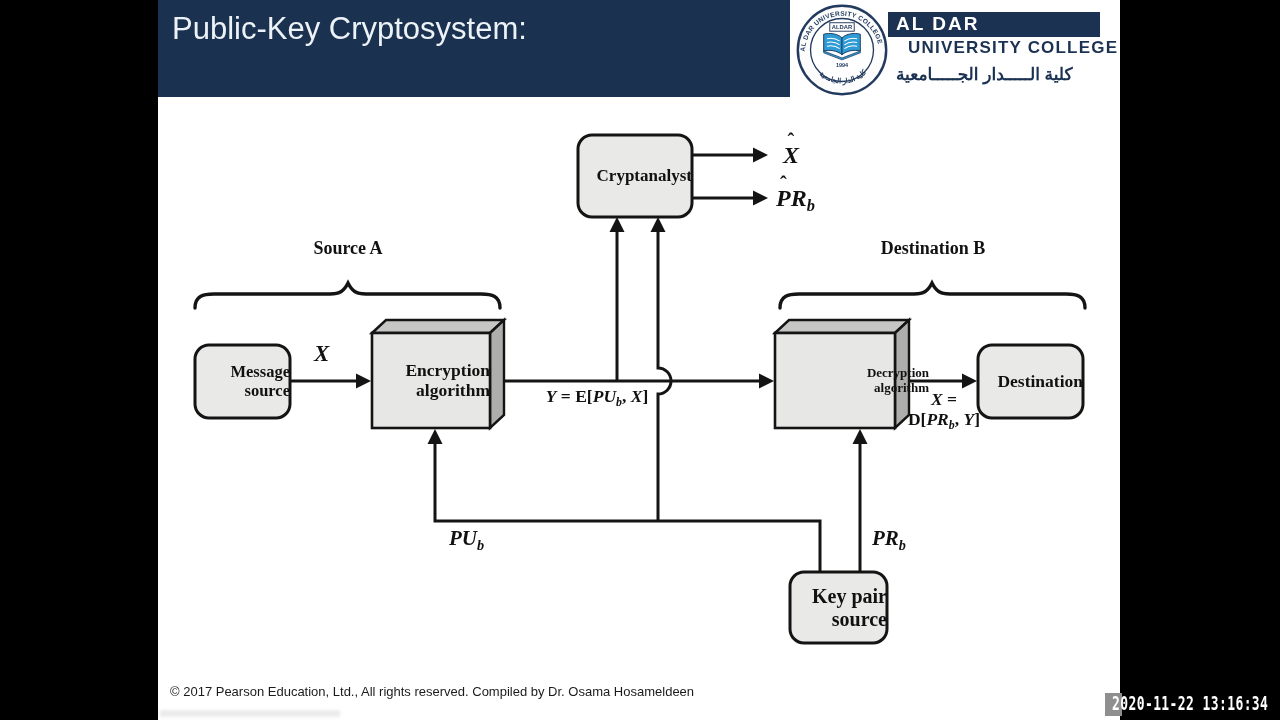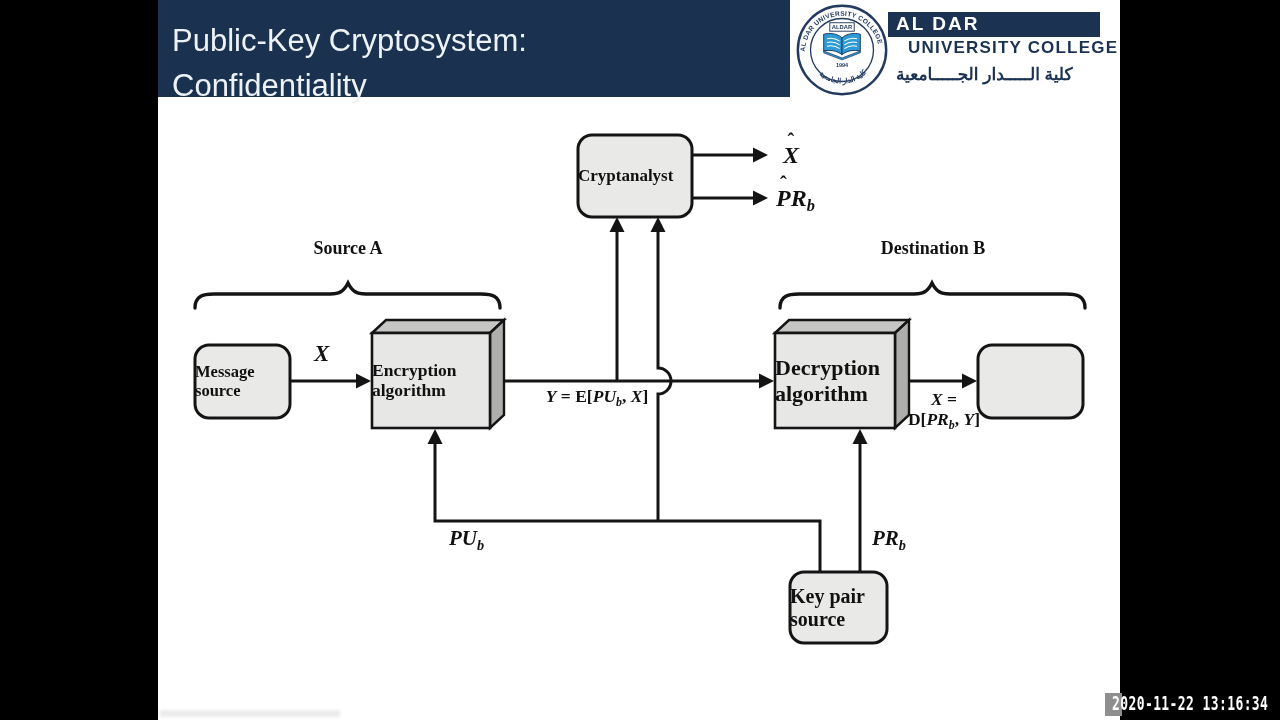--- a/index.html
+++ b/index.html
@@ -1,39 +1,39 @@
 <!DOCTYPE html>
 <html><head>
 <meta charset="utf-8">
 <style>
   * { margin:0; padding:0; box-sizing:border-box; }
   html,body { width:1280px; height:720px; background:#000; overflow:hidden; position:relative;
               font-family:"Liberation Sans", sans-serif; }
 
   .slide { position:absolute; left:158px; top:0; width:962px; height:720px; background:#fff; overflow:hidden; }
 
-  .header-bar { position:absolute; left:0; top:0; width:632px; height:97px; background:#1a3150; padding:18px 0 0 14px; }
+  .header-bar { position:absolute; left:0; top:0; width:632px; height:97px; background:#1a3150; padding:6px 0 0 14px; }
   .title-line { font:400 31px/45px "Liberation Sans", sans-serif; color:#edf2f7; letter-spacing:0; }
 
   .logo-area { position:absolute; left:632px; top:0; width:330px; height:97px; background:#fff; overflow:hidden; }
   .seal { position:absolute; left:5px; top:3px; width:94px; height:94px; }
   .name-strip { position:absolute; left:98px; top:12px; width:212px; height:25px; background:#1b3252;
                 color:#fff; font-weight:bold; font-size:19px; letter-spacing:2px; padding:1px 0 0 8px; }
   .name-sub { position:absolute; left:98px; top:38px; width:240px; color:#1b3252; font-weight:bold;
               font-size:17px; letter-spacing:1.2px; white-space:nowrap; padding-left:20px; }
   .name-ar { position:absolute; left:98px; top:57px; width:232px; color:#1b3252; font-weight:bold;
              font-size:17px; white-space:nowrap; overflow:hidden; direction:rtl; text-align:left; padding-left:8px;margin-top:7px; }
 
   .diagram { position:absolute; left:0; top:0; width:1280px; height:720px; pointer-events:none; }
 
   .labels { position:absolute; left:0; top:0; width:1280px; height:720px; pointer-events:none;
             font-family:"Liberation Serif", serif; color:#111; }
   .lbl { position:absolute; font-weight:bold; }
   .grp { font-size:18px; text-align:center; }
-  .boxtext { position:absolute; display:flex; flex-direction:column; align-items:flex-start; justify-content:center;
+  .boxtext { position:absolute; display:flex; flex-direction:column; align-items:flex-end; justify-content:center;
              font-weight:bold; line-height:1.14; text-align:center; font-family:"Liberation Serif", serif; }
   .xlab { font-size:23px; }
   .ylab { font-size:17.5px; text-align:center; }
   .xeq  { font-size:17.5px; text-align:center; line-height:20px; }
   .keylab { font-size:21px; }
   .sb { font-size:0.68em; font-style:italic; font-weight:bold; vertical-align:-0.32em; line-height:0; }
   .hatlab { font-size:24px; }
   .hatwrap { position:relative; display:inline-block; }
   .hat { position:absolute; left:50%; transform:translateX(-50%); top:-0.58em; font-size:0.85em;
          font-style:normal; font-weight:bold; }
@@ -47,21 +47,20 @@
   .timestamp { position:absolute; left:1112px; top:693px; color:#fff; font-family:"DejaVu Sans Mono", monospace;
                font-weight:bold; font-size:13px; transform:scaleY(1.45); transform-origin:left top;
                letter-spacing:0.4px; white-space:nowrap; }
 </style>
 </head>
 <body>
 
 <div class="slide">
   <div class="header-bar">
     <div class="title-line">Public-Key Cryptosystem:</div>
-    <div class="title-line">Confidentiality</div>
   </div>
 
   <div class="logo-area">
     <svg class="seal" viewBox="0 0 100 100">
       <circle cx="50" cy="50" r="47" fill="#fdfdfd" stroke="#223a5e" stroke-width="2.6"></circle>
       <circle cx="50" cy="50" r="33.5" fill="#ffffff" stroke="#223a5e" stroke-width="1.4"></circle>
       <defs>
         <path id="sealTopArc" d="M 10.5 53 A 39.5 39.5 0 1 1 89.5 53" fill="none"></path>
         <path id="sealBotArc" d="M 15 58 A 36 36 0 0 0 85 58" fill="none"></path>
       </defs>
@@ -80,20 +79,21 @@
       <text x="50" y="68.5" text-anchor="middle" font-size="5.8" font-weight="bold" fill="#223a5e" font-family="Liberation Sans, sans-serif">1994</text>
       <text font-size="7.5" font-weight="bold" fill="#223a5e" font-family="Liberation Sans, sans-serif">
         <textPath href="#sealBotArc" startOffset="22%">كلية الدار الجامعية</textPath>
       </text>
     </svg>
     <div class="name-strip"><span>AL DAR</span></div>
     <div class="name-sub">UNIVERSITY COLLEGE</div>
     <div class="name-ar">كلية الـــــدار الجـــــامعية</div>
   </div>
 
+  <div class="footer">© 2017 Pearson Education, Ltd., All rights reserved. Compiled by Dr. Osama Hosameldeen</div>
   <div class="ghost"></div>
 </div>
 
 <svg class="diagram" viewBox="0 0 1280 720">
 
   <path d="M195 308 C195 296 203 294 214 294 L330 294 C340 294 344 291 348 283 C352 291 356 294 366 294 L481 294 C492 294 500 296 500 308" fill="none" stroke="#141414" stroke-width="3.4" stroke-linecap="round"></path>
   <path d="M780 308 C780 296 788 294 799 294 L914 294 C924 294 928 291 932 283 C936 291 940 294 950 294 L1066 294 C1077 294 1085 296 1085 308" fill="none" stroke="#141414" stroke-width="3.4" stroke-linecap="round"></path>
 
   <line x1="290" y1="381" x2="357" y2="381" stroke="#141414" stroke-width="3"></line>
   <line x1="504" y1="381" x2="760" y2="381" stroke="#141414" stroke-width="3"></line>
@@ -140,23 +140,26 @@
     <span>Cryptanalyst</span>
   </div>
   <div class="boxtext" style="left:195px;top:345px;width:95px;height:73px;font-size:16.5px">
     <span>Message</span>
     <span>source</span>
   </div>
   <div class="boxtext" style="left:372px;top:333px;width:118px;height:95px;font-size:17.5px">
     <span>Encryption</span>
     <span>algorithm</span>
   </div>
-  <div class="boxtext" style="left:775px;top:333px;width:120px;height:95px;font-size:22px">
+  <div class="boxtext" style="left:809px;top:333px;width:120px;height:95px;font-size:13px">
     <span>Decryption</span>
     <span>algorithm</span>
+  </div>
+  <div class="boxtext" style="left:978px;top:345px;width:105px;height:73px;font-size:17.5px">
+    <span>Destination</span>
   </div>
   <div class="boxtext" style="left:790px;top:572px;width:97px;height:71px;font-size:20px">
     <span>Key pair</span>
     <span>source</span>
   </div>
 
   <div class="lbl xlab" style="left:314px;top:341px"><i>X</i></div>
 
   <div class="lbl ylab" style="left:512px;top:386px;width:170px">
     <i>Y</i><span> = E[</span><i>PU</i><sub class="sb">b</sub><span>, </span><i>X</i><span>]</span>

